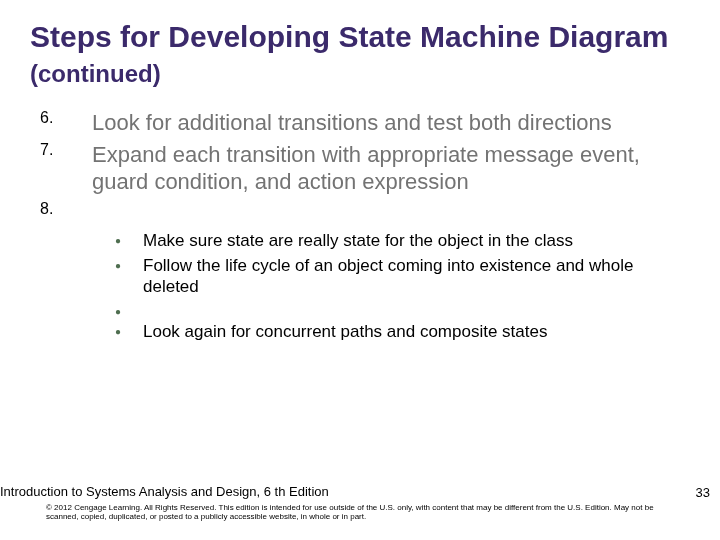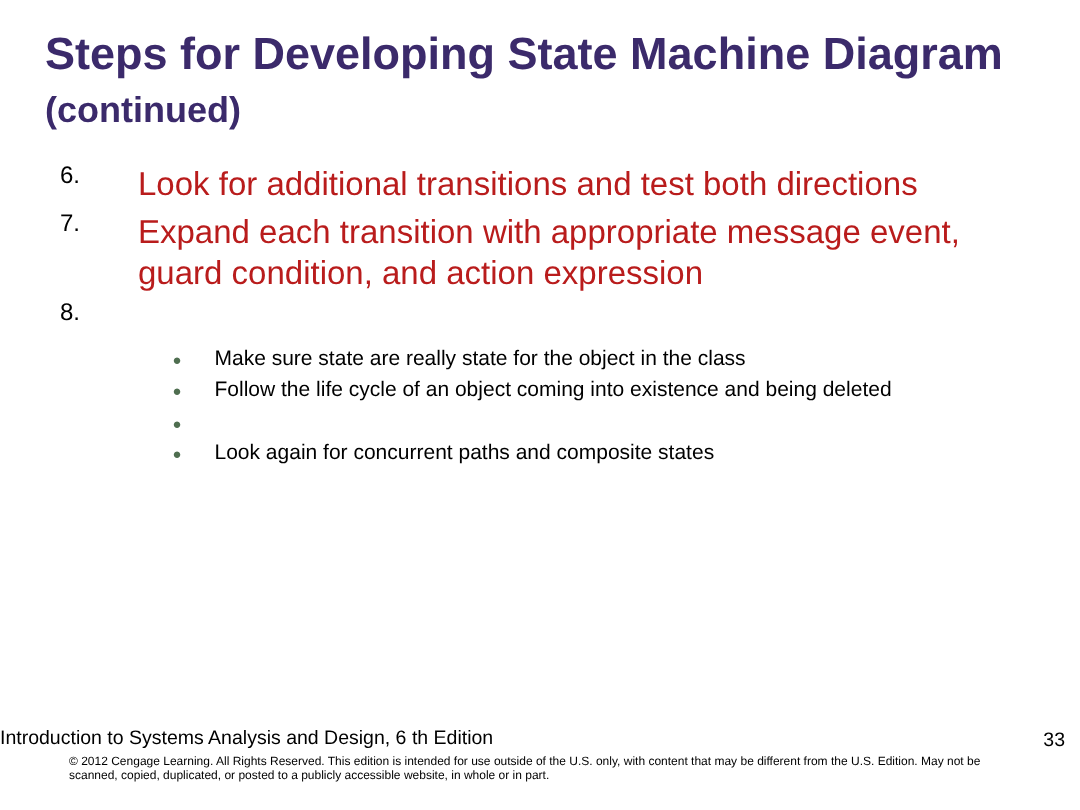--- a/index.html
+++ b/index.html
@@ -30,39 +30,39 @@
   }
   .num-item .num {
     width: 52px;
     flex-shrink: 0;
     font-size: 16px;
     color: #000;
   }
   .num-item .txt {
     font-size: 22px;
     line-height: 1.25;
-    color: #b91c1c;
+    color: #737373;
   }
   .bullets {
     margin-top: 12px;
     margin-left: 85px;
   }
   .b-item {
     display: flex;
     margin-bottom: 4px;
   }
   .b-item .dot {
     width: 28px;
     flex-shrink: 0;
     font-size: 10px;
     color: #4f6e50;
     padding-top: 5px;
   }
   .b-item .btxt {
-    font-size: 14px;
+    font-size: 17px;
     line-height: 1.25;
     color: #000;
   }
   .footer {
     position: absolute;
     bottom: 18px;
     left: 0;
     right: 16px;
     text-align: left;
   }
@@ -106,21 +106,21 @@
   </div>
 </div>
 
 <div class="bullets">
   <div class="b-item">
     <div class="dot">●</div>
     <div class="btxt">Make sure state are really state for the object in the class</div>
   </div>
   <div class="b-item">
     <div class="dot">●</div>
-    <div class="btxt">Follow the life cycle of an object coming into existence and being deleted</div>
+    <div class="btxt">Follow the life cycle of an object coming into existence and whole deleted</div>
   </div>
   <div class="b-item">
     <div class="dot">●</div>
   </div>
   <div class="b-item">
     <div class="dot">●</div>
     <div class="btxt">Look again for concurrent paths and composite states</div>
   </div>
 </div>
 

